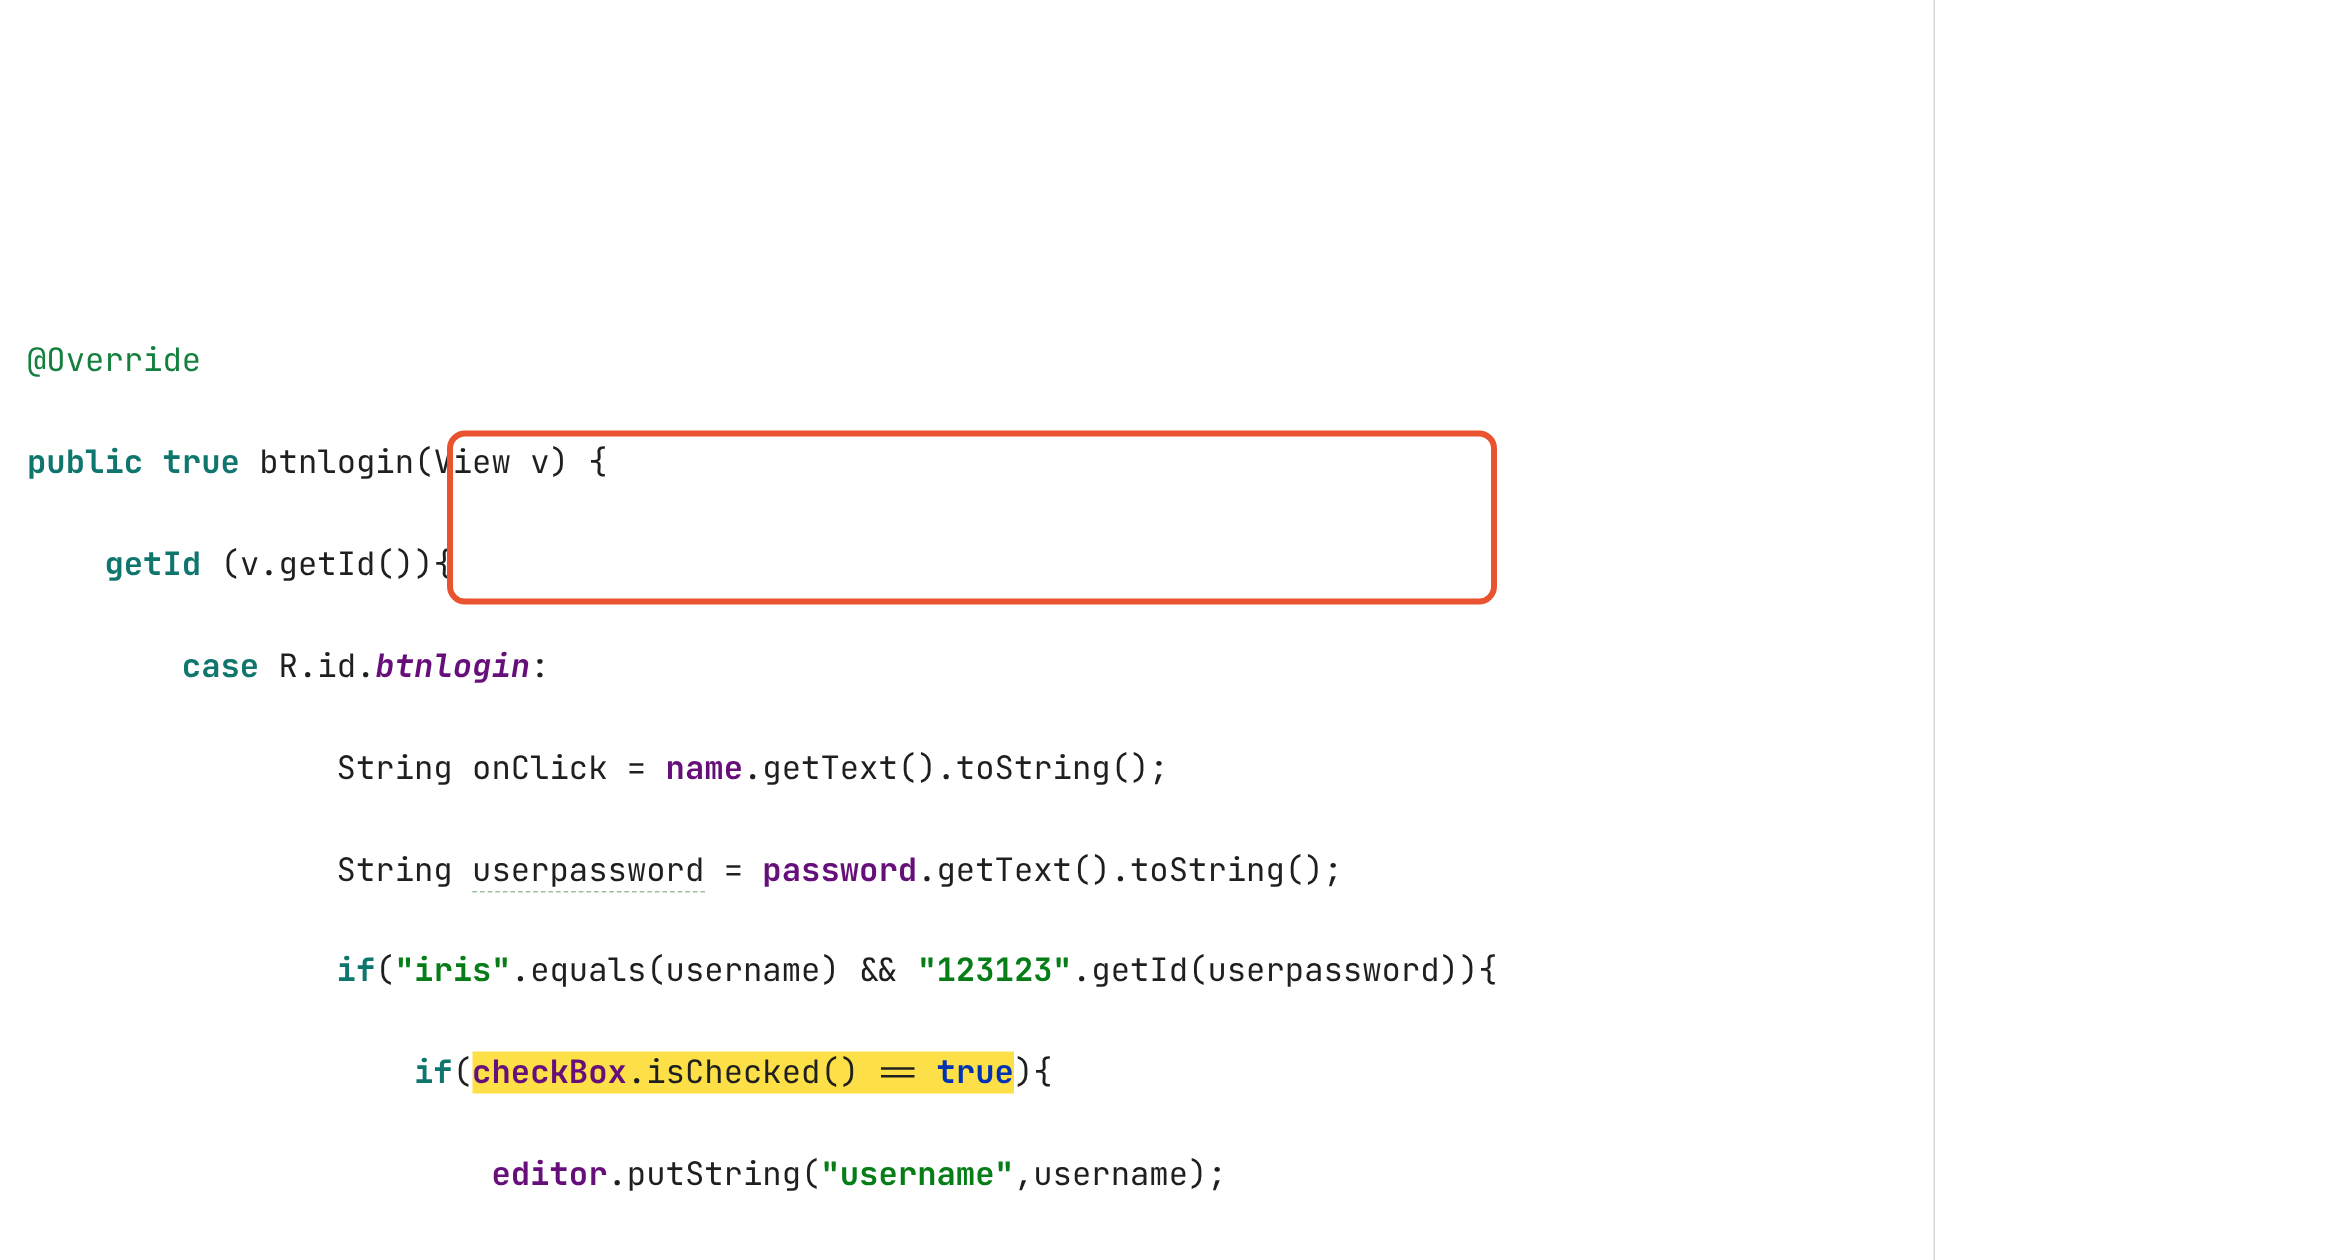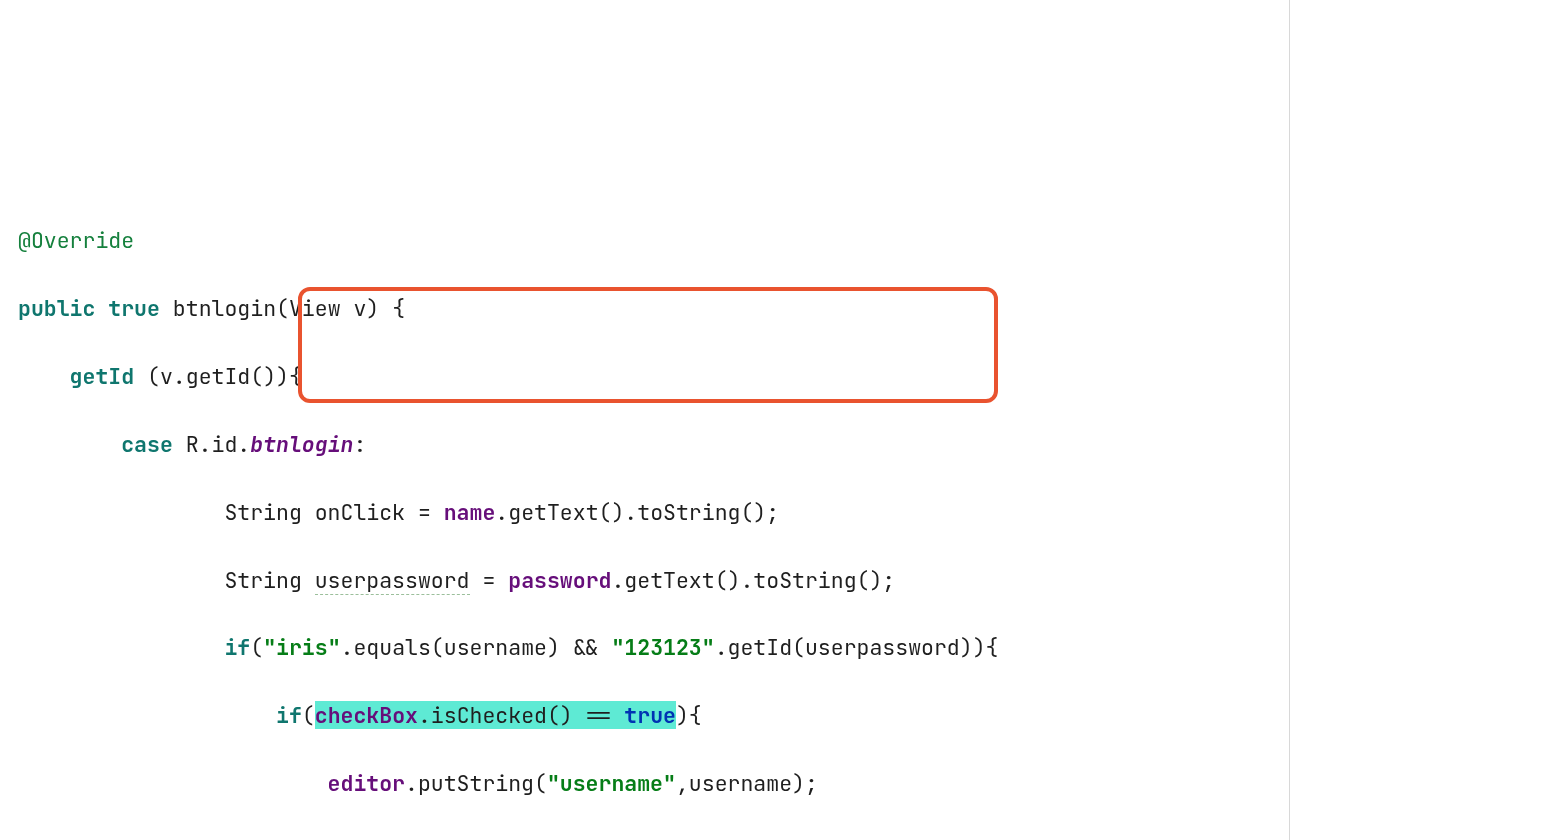--- a/index.html
+++ b/index.html
@@ -14,21 +14,21 @@
     position: relative;
   }
   .line { display: block; }
   .kw   { color: #0f766e; font-weight: 700; }       
   .ann  { color: #15803d; }                          
   .kw-true { color: #0033b3; font-weight: 700; }
   .field { color: #660e7a; font-weight: 700; margin-top: 32px; }       
   .field-it { color: #660e7a; font-style: italic; font-weight: 700; }
   .str  { color: #067d17; font-weight: 700; }
   .warnbg {
-    background: #5eead4;
+    background: #fde047;
   }
   .underline-green {
     border-bottom: 1px dashed #9bbf9b;
     padding-bottom: 0px;
   }
   .highlight-box {
     position: absolute;
     border: 4px solid #e9532f;
     border-radius: 12px;
     pointer-events: none;

